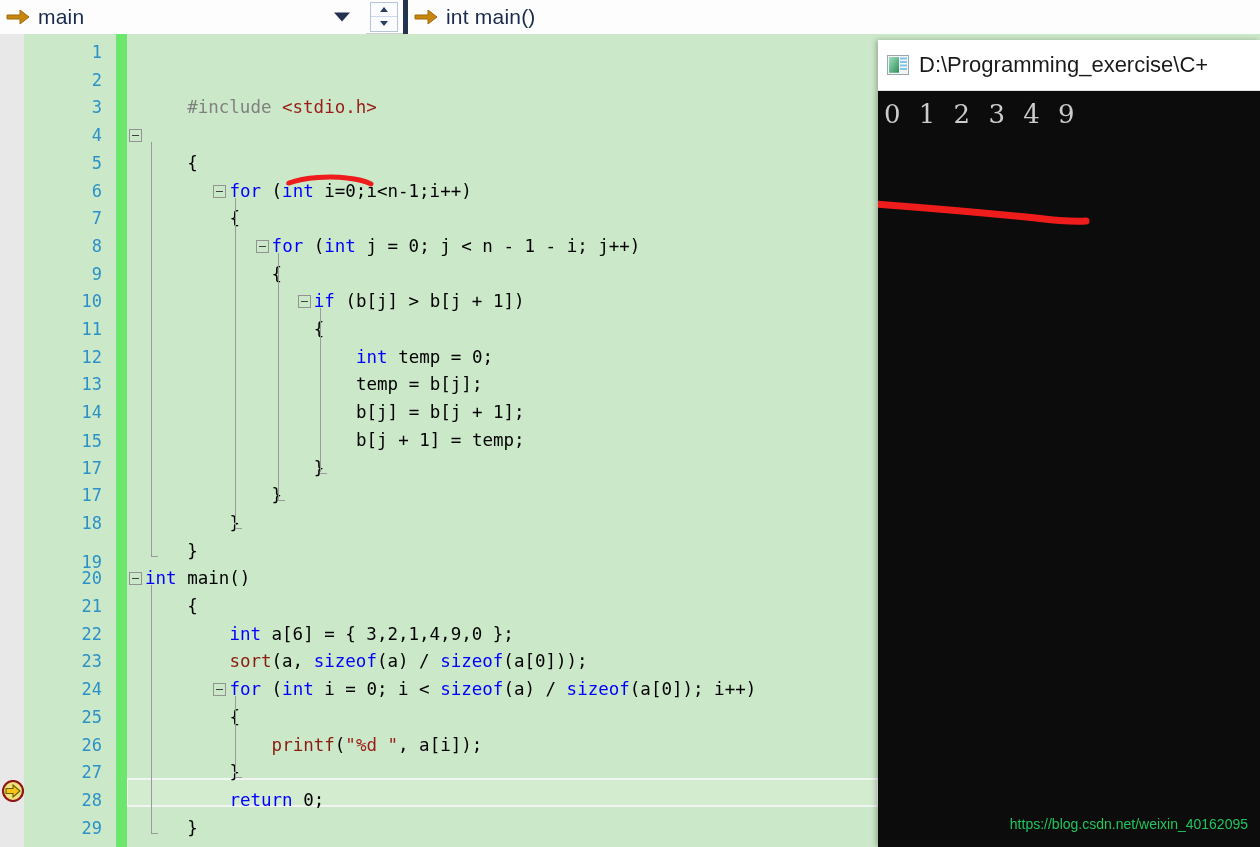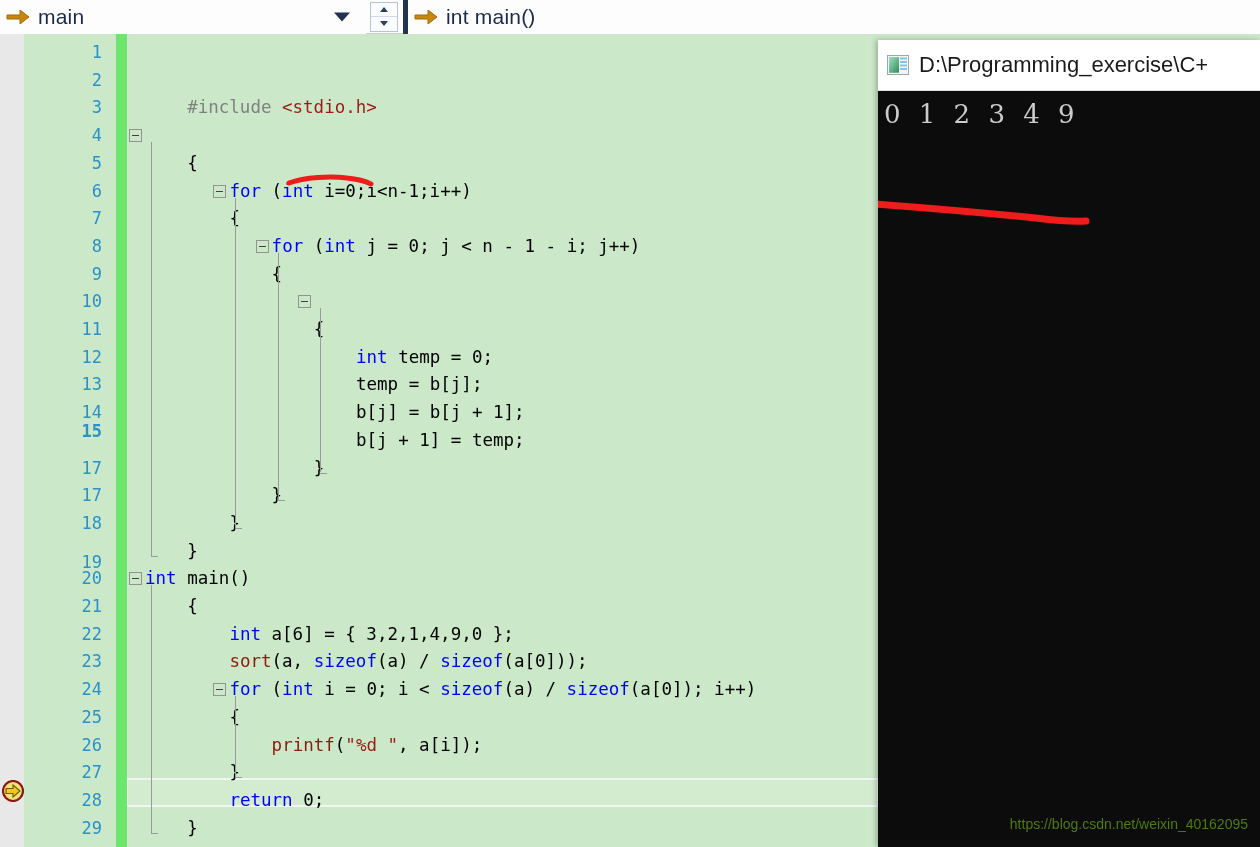--- a/index.html
+++ b/index.html
@@ -157,21 +157,21 @@
     background: #0c0c0c;
   }
   .console-out {
     position: absolute; left: 6px; top: 8px;
     font-family: "DejaVu Serif", serif;
     font-size: 26px; color: #cccccc; letter-spacing: 5px; white-space: pre;
   }
   .red-mark-2 { position: absolute; left: -22px; top: 100px; }
   .watermark {
     position: absolute; right: 12px; bottom: 15px;
-    font-size: 14px; color: #4d7c0f;
+    font-size: 14px; color: #22c55e;
     font-family: "Liberation Sans", sans-serif; white-space: nowrap;
   }
 </style>
 </head>
 <body>
 
 <div id="root">
 
   <div class="navbar">
 
@@ -225,21 +225,21 @@
         <div class="ln" style="top: 115.8px;">5</div>
         <div class="ln" style="top: 143.5px;">6</div>
         <div class="ln" style="top: 171.2px;">7</div>
         <div class="ln" style="top: 198.9px;">8</div>
         <div class="ln" style="top: 226.6px;">9</div>
         <div class="ln" style="top: 254.3px;">10</div>
         <div class="ln" style="top: 282px;">11</div>
         <div class="ln" style="top: 309.7px;">12</div>
         <div class="ln" style="top: 337.4px;">13</div>
         <div class="ln" style="top: 365.1px;">14</div>
-        <div class="ln" style="top: 384px; font-weight: bold;">15</div>
+        <div class="ln" style="top: 394px;">15</div>
         <div class="ln" style="top: 420.5px;">17</div>
         <div class="ln" style="top: 448.2px;">17</div>
         <div class="ln" style="top: 475.9px;">18</div>
         <div class="ln" style="top: 515px;">19</div>
         <div class="ln" style="top: 531.3px;">20</div>
         <div class="ln" style="top: 559px;">21</div>
         <div class="ln" style="top: 586.7px;">22</div>
         <div class="ln" style="top: 614.4px;">23</div>
         <div class="ln" style="top: 642.1px;">24</div>
         <div class="ln" style="top: 669.8px;">25</div>
@@ -253,20 +253,21 @@
     <div class="code-area">
       <div class="cur-line"></div>
     <div class="code-line" style="top: 5px;"><span class="code-text" style="left: 18px;"></span></div>
         <div class="code-line" style="top: 32.7px;"><span class="code-text" style="left: 18px;"></span></div>
         <div class="code-line" style="top: 60.4px;"><span class="code-text" style="left: 60.2px;"><span class="t-pp">#include </span><span class="t-str">&lt;stdio.h&gt;</span></span></div>
         <div class="code-line" style="top: 115.8px;"><span class="code-text" style="left: 60.2px;"><span class="t-pl">{</span></span></div>
         <div class="code-line" style="top: 143.5px;"><span class="code-text" style="left: 102.4px;"><span class="t-kw">for </span><span class="t-pl">(</span><span class="t-kw">int </span><span class="t-pl">i=0;i&lt;n-1;i++)</span></span></div>
         <div class="code-line" style="top: 171.2px;"><span class="code-text" style="left: 102.4px;"><span class="t-pl">{</span></span></div>
         <div class="code-line" style="top: 198.9px;"><span class="code-text" style="left: 144.6px;"><span class="t-kw">for </span><span class="t-pl">(</span><span class="t-kw">int </span><span class="t-pl">j = 0; j &lt; n - 1 - i; j++)</span></span></div>
         <div class="code-line" style="top: 226.6px;"><span class="code-text" style="left: 144.6px;"><span class="t-pl">{</span></span></div>
+        <div class="code-line" style="top: 254.3px;"><span class="code-text" style="left: 186.8px;"><span class="t-kw">if </span><span class="t-pl">(b[j] &gt; b[j + 1])</span></span></div>
         <div class="code-line" style="top: 282px;"><span class="code-text" style="left: 186.8px;"><span class="t-pl">{</span></span></div>
         <div class="code-line" style="top: 309.7px; padding-left: 24px;"><span class="code-text" style="left: 229px;"><span class="t-kw">int </span><span class="t-pl">temp = 0;</span></span></div>
         <div class="code-line" style="top: 337.4px;"><span class="code-text" style="left: 229px;"><span class="t-pl">temp = b[j];</span></span></div>
         <div class="code-line" style="top: 365.1px;"><span class="code-text" style="left: 229px;"><span class="t-pl">b[j] = b[j + 1];</span></span></div>
         <div class="code-line" style="top: 392.8px;"><span class="code-text" style="left: 229px;"><span class="t-pl">b[j + 1] = temp;</span></span></div>
         <div class="code-line" style="top: 420.5px;"><span class="code-text" style="left: 186.8px;"><span class="t-pl">}</span></span></div>
         <div class="code-line" style="top: 448.2px;"><span class="code-text" style="left: 144.6px;"><span class="t-pl">}</span></span></div>
         <div class="code-line" style="top: 475.9px;"><span class="code-text" style="left: 102.4px;"><span class="t-pl">}</span></span></div>
         <div class="code-line" style="top: 503.6px;"><span class="code-text" style="left: 60.2px;"><span class="t-pl">}</span></span></div>
         <div class="code-line" style="top: 531.3px;"><span class="code-text" style="left: 18px;"><span class="t-kw">int </span><span class="t-pl">main()</span></span></div>

